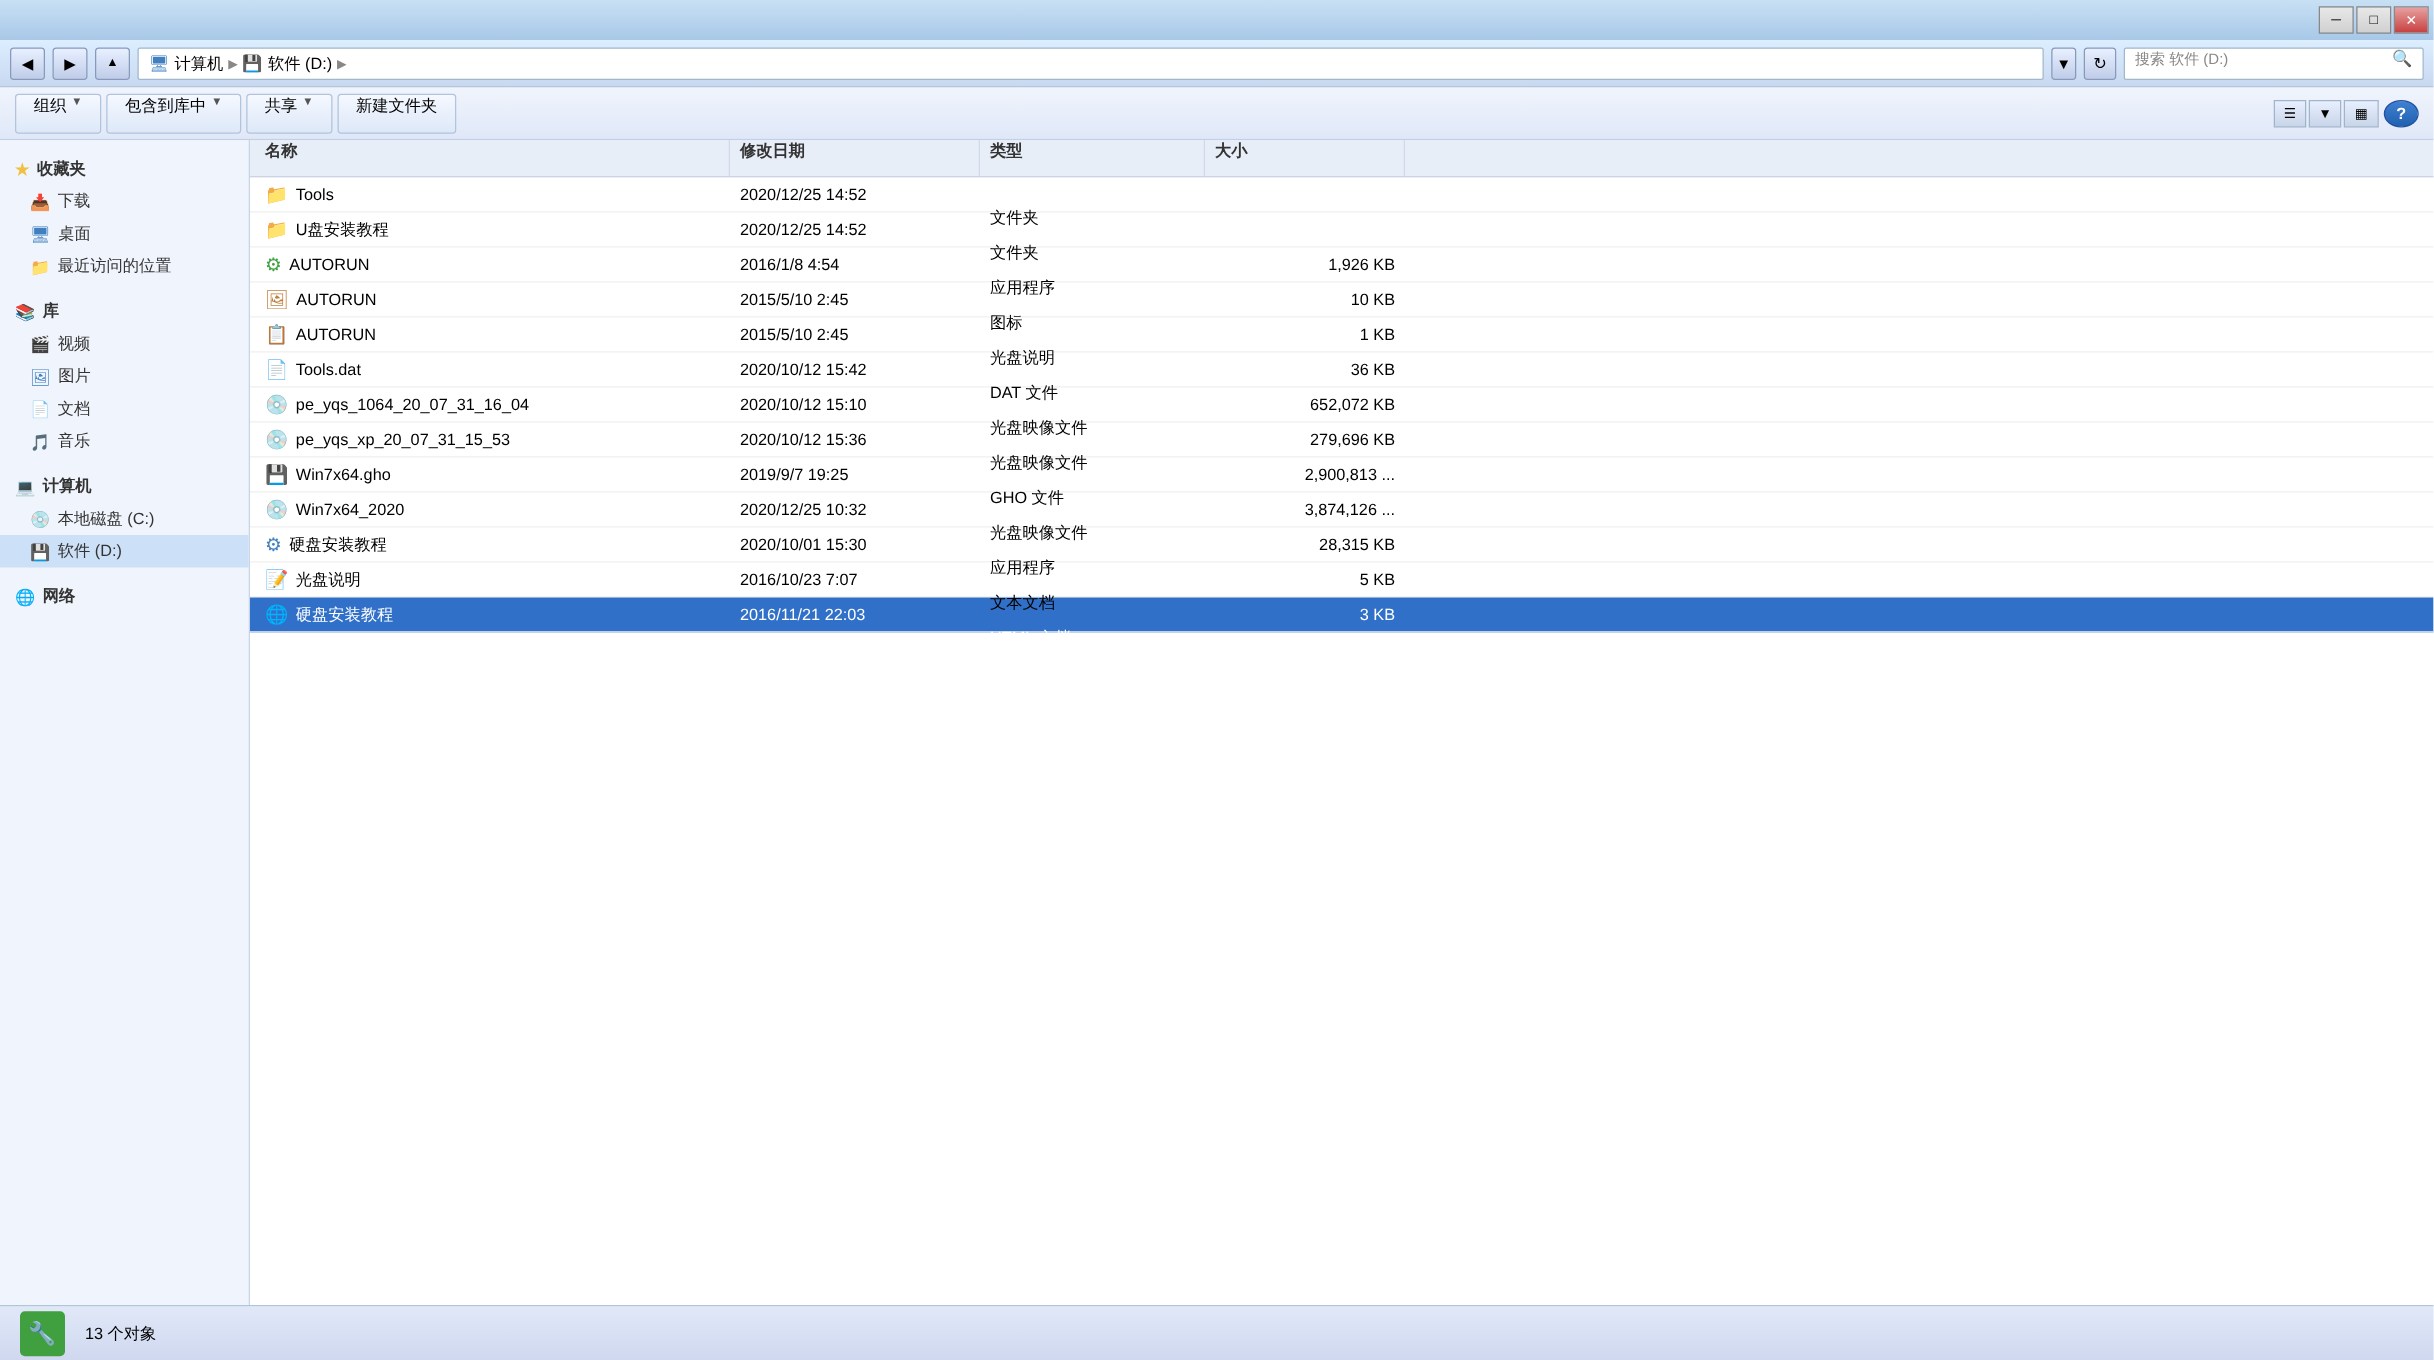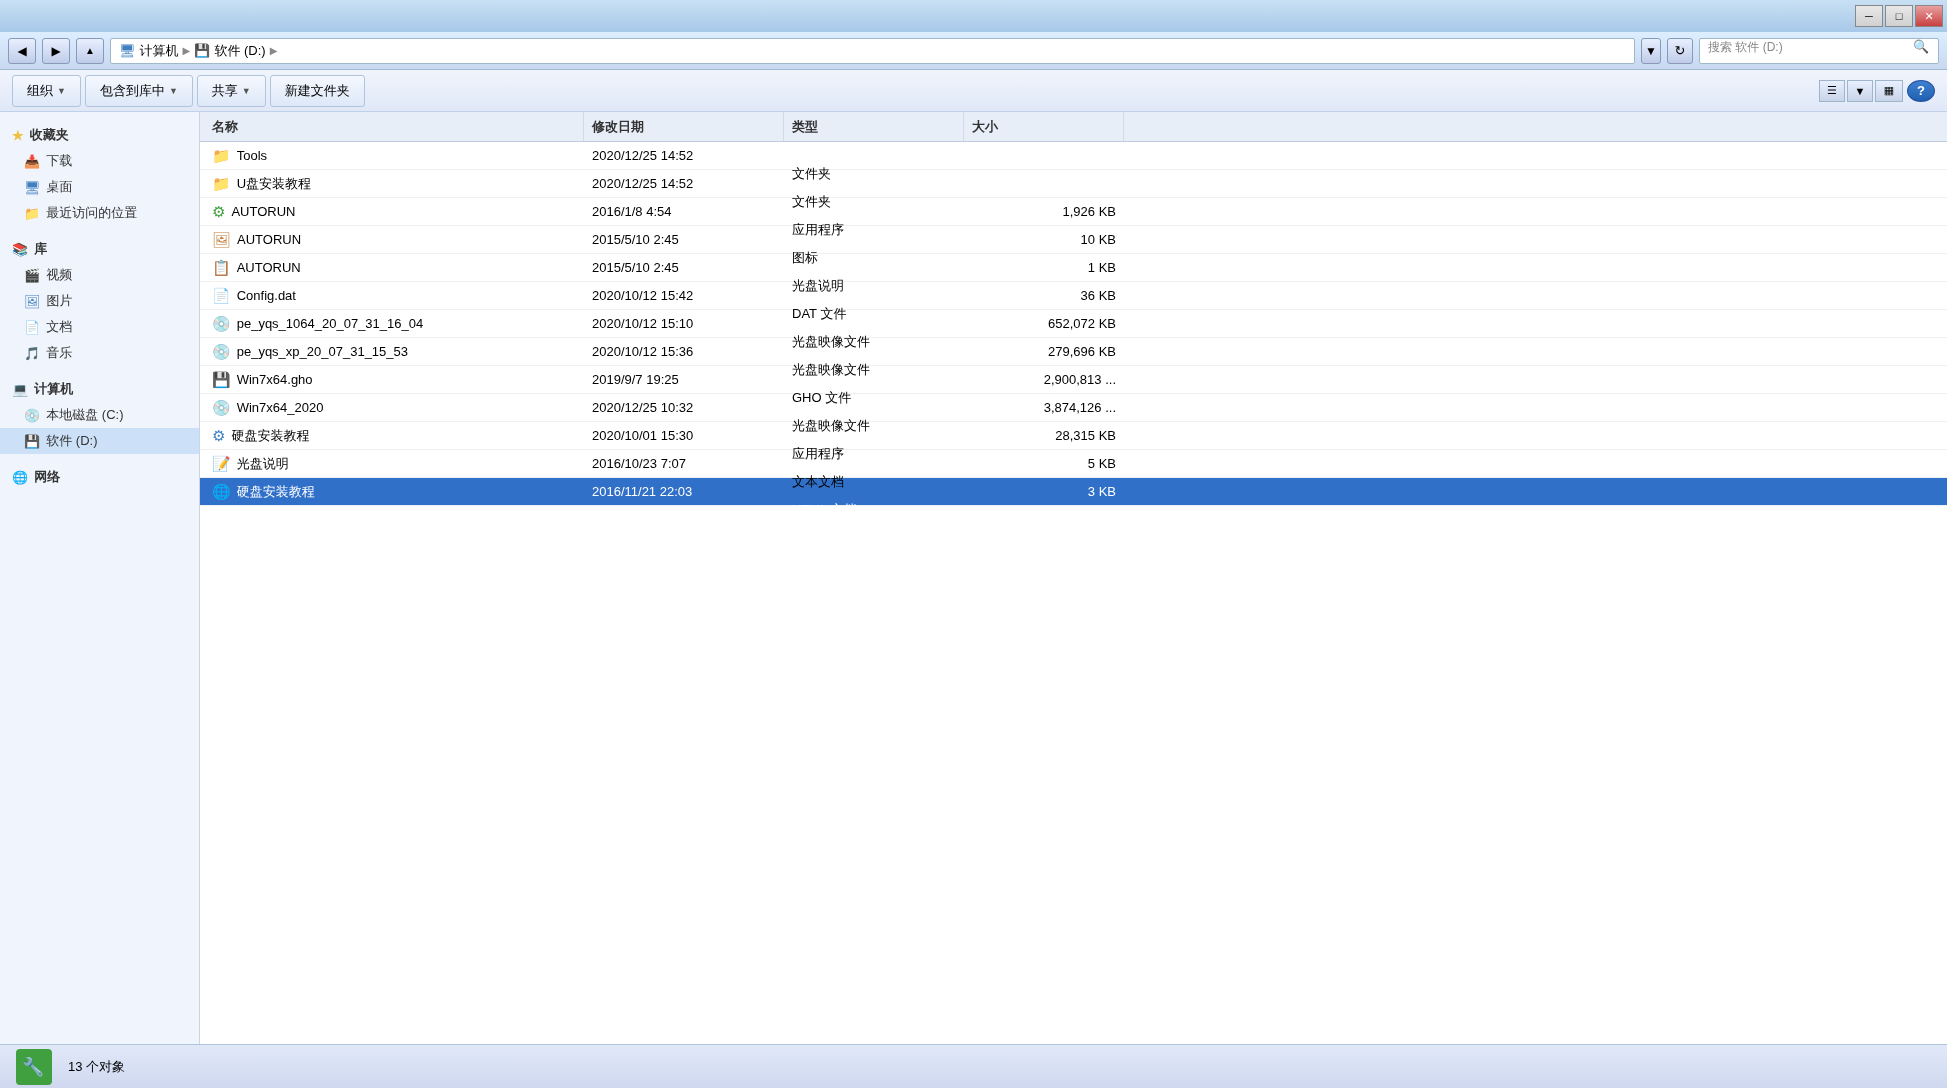--- a/index.html
+++ b/index.html
@@ -108,21 +108,20 @@
       gap: 4px;
     }
     .toolbar-btn {
       height: 32px;
       padding: 0 14px;
       background: linear-gradient(to bottom, #f5f8ff, #dde8f8);
       border: 1px solid #b0c4dc;
       border-radius: 3px;
       cursor: pointer;
       display: flex;
-      align-items: center;
       gap: 4px;
       font-size: 13px;
     }
     .toolbar-btn .arrow { font-size: 9px; color: #555; }
 
     
     .main-layout {
       display: flex;
       height: calc(1088px - 32px - 38px - 42px - 44px);
     }
@@ -169,21 +168,21 @@
     .file-list-header {
       display: flex;
       align-items: center;
       background: #e8eef8;
       border-bottom: 1px solid #c0cce0;
       height: 30px;
       padding: 0 4px;
     }
     .col-header {
       display: flex;
-      align-items: center;
+      align-items: flex-start;
       padding: 0 8px;
       font-size: 13px;
       font-weight: bold;
       color: #333;
       cursor: pointer;
       height: 100%;
       border-right: 1px solid #d0dae8;
     }
     .col-name { width: 380px; }
     .col-date { width: 200px; }
@@ -468,21 +467,21 @@
         <span style="color:#808080;font-size:15px;">📋</span>
         <span>AUTORUN</span>
       </div>
       <div class="file-cell file-cell-date">2015/5/10 2:45</div>
       <div class="file-cell file-cell-type">光盘说明</div>
       <div class="file-cell file-cell-size">1 KB</div>
     </div>
         <div class="file-row">
       <div class="file-cell file-cell-name">
         <span style="color:#808080;font-size:15px;">📄</span>
-        <span>Config.dat</span>
+        <span>Tools.dat</span>
       </div>
       <div class="file-cell file-cell-date">2020/10/12 15:42</div>
       <div class="file-cell file-cell-type">DAT 文件</div>
       <div class="file-cell file-cell-size">36 KB</div>
     </div>
         <div class="file-row">
       <div class="file-cell file-cell-name">
         <span style="color:#606060;font-size:15px;">💿</span>
         <span>pe_yqs_1064_20_07_31_16_04</span>
       </div>

